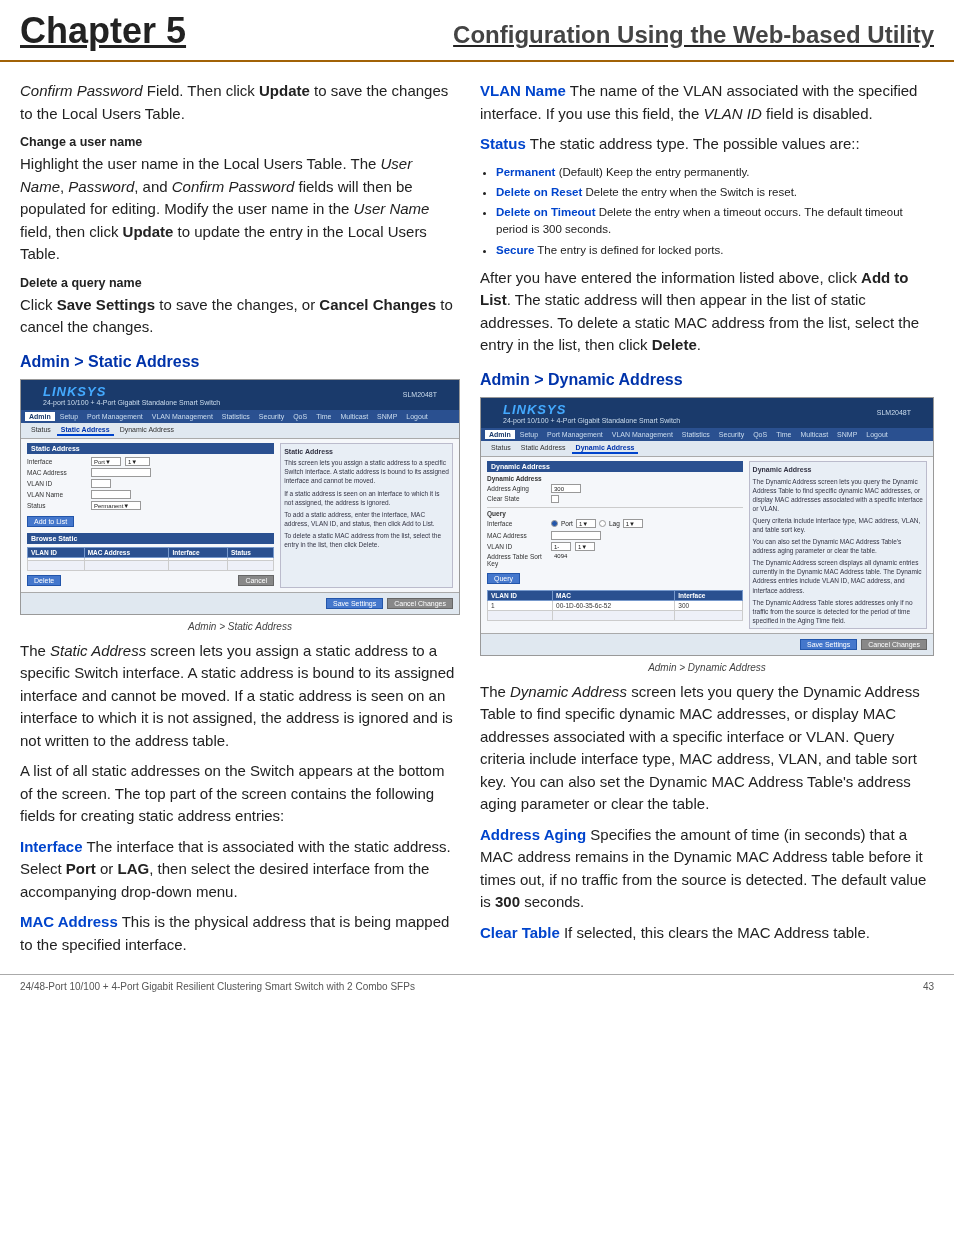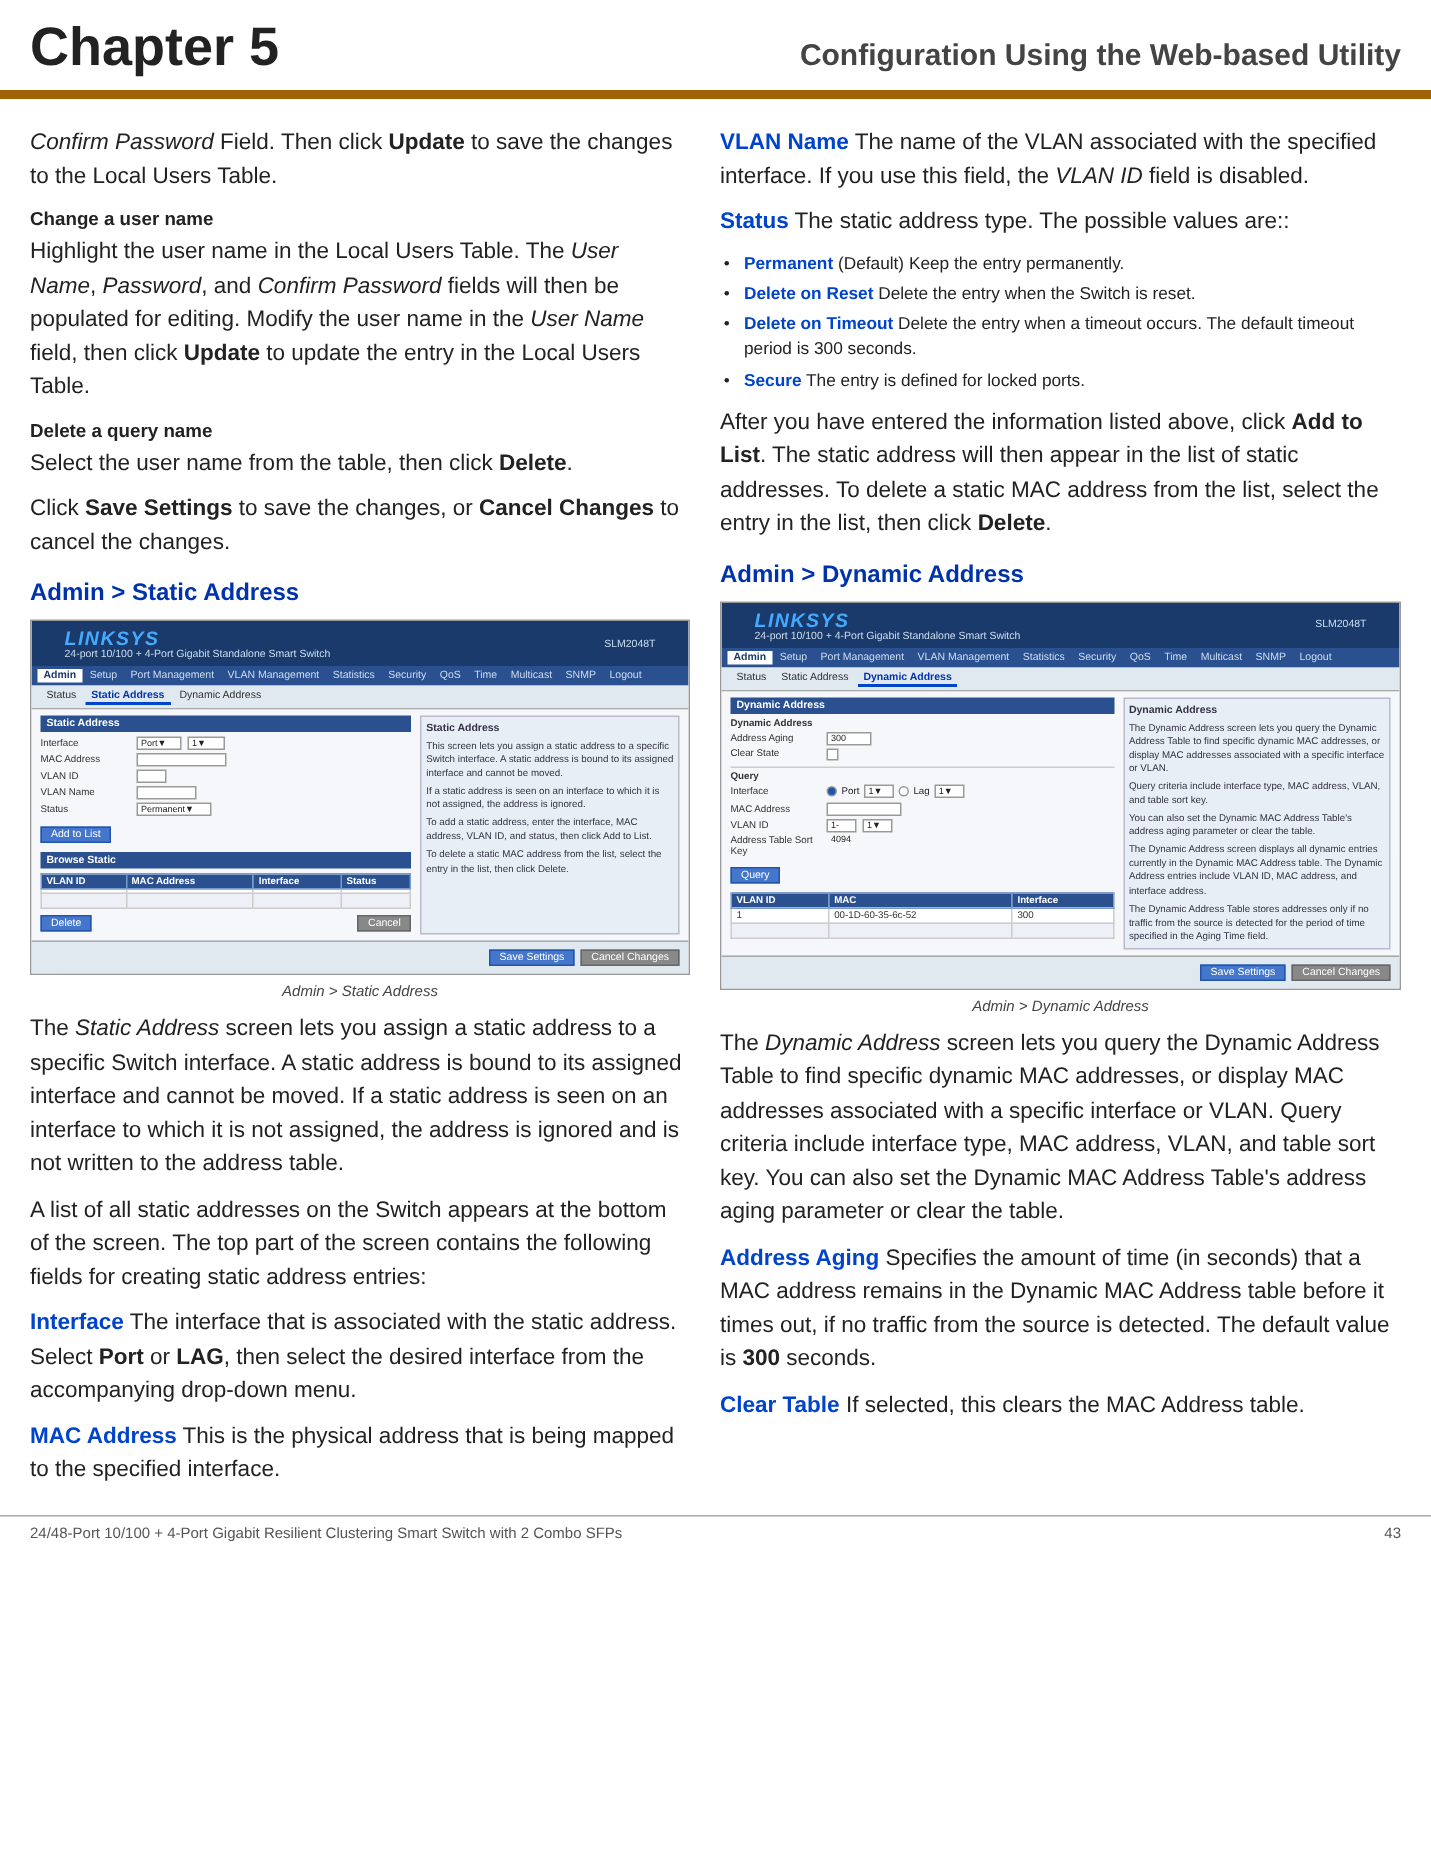--- a/index.html
+++ b/index.html
@@ -8,33 +8,34 @@
       font-size: 12px;
       background: #fff;
       width: 954px;
       min-height: 1235px;
       color: #222;
     }
 
     
     .header {
       background: #fff;
-      border-bottom: 6px solid #a16207;
+      border-bottom: 2px solid #a16207;
       padding: 10px 20px 8px 20px;
       display: flex;
       align-items: baseline;
       justify-content: space-between;
+      text-decoration: underline;
     }
     .header-chapter {
       font-size: 36px;
       font-weight: bold;
       color: #222;
     }
     .header-title {
-      font-size: 20px;
+      font-size: 24px;
       font-weight: bold;
       color: #444;
       text-align: right;
     }
 
     
     .footer {
       border-top: 1px solid #aaa;
       padding: 6px 20px;
       display: flex;
@@ -333,23 +334,20 @@
     </p>
 
     <h3 class="section-head">Change a user name</h3>
 
     <p>
       Highlight the user name in the Local Users Table. The <span class="italic">User Name</span>, <span class="italic">Password</span>, and <span class="italic">Confirm Password</span> fields will then be populated for editing. Modify the user name in the <span class="italic">User Name</span> field, then click <span class="bold">Update</span> to update the entry in the Local Users Table.
     </p>
 
     <h3 class="section-head">Delete a query name</h3>
 
-    <p>
-      Select the user name from the table, then click <span class="bold">Delete</span>.
-    </p>
     <p>
       Click <span class="bold">Save Settings</span> to save the changes, or <span class="bold">Cancel Changes</span> to cancel the changes.
     </p>
 
     <h2 class="section-title">Admin &gt; Static Address</h2>
 
     <div class="screenshot-box">
       <div class="screenshot-inner">
 
         <div class="device-header">

